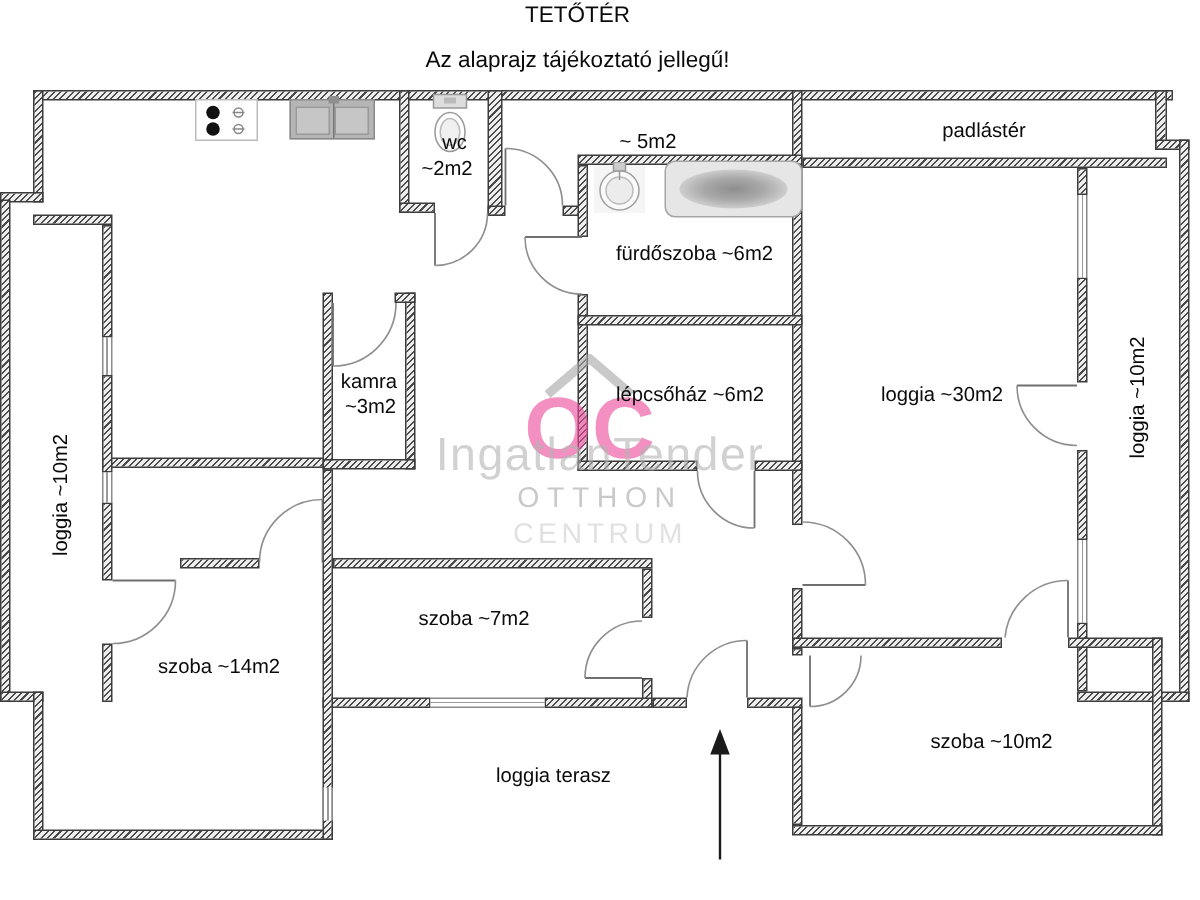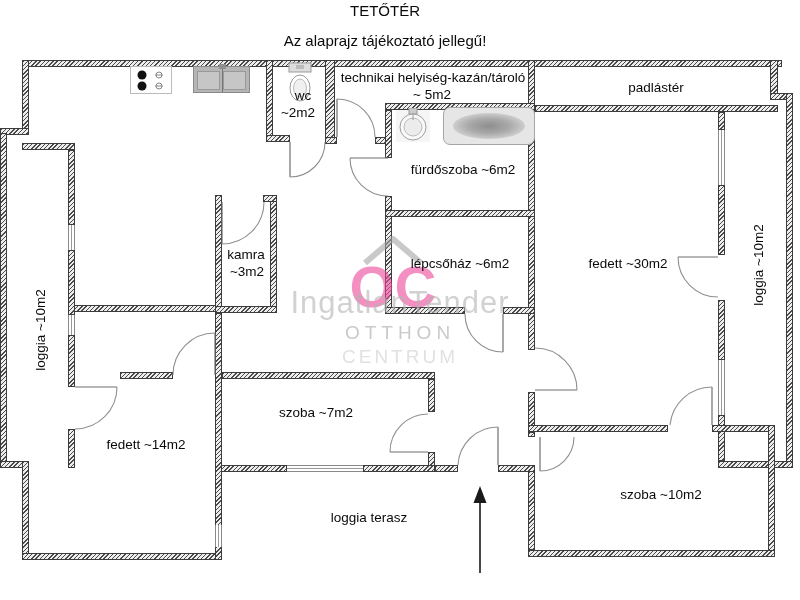--- a/index.html
+++ b/index.html
@@ -209,27 +209,26 @@
     <div class="wm-brand">IngatlanTender</div>
     <div class="wm-otthon">OTTHON</div>
     <div class="wm-centrum">CENTRUM</div>
   </div>
 
   <div class="lbl big" style="left:385px;top:11px">TETŐTÉR</div>
   <div class="lbl big" style="left:385px;top:41px">Az alaprajz tájékoztató jellegű!</div>
 
   <div class="lbl" style="left:303px;top:96px">wc</div>
   <div class="lbl" style="left:298px;top:113px">~2m2</div>
-  <div class="lbl" style="left:433px;top:78px">technikai helyiség-kazán/tároló</div>
   <div class="lbl" style="left:432px;top:95px">~ 5m2</div>
   <div class="lbl" style="left:656px;top:88px">padlástér</div>
   <div class="lbl" style="left:463px;top:170px">fürdőszoba ~6m2</div>
   <div class="lbl" style="left:246px;top:255px">kamra</div>
   <div class="lbl" style="left:247px;top:272px">~3m2</div>
   <div class="lbl" style="left:460px;top:264px">lépcsőház ~6m2</div>
-  <div class="lbl" style="left:628px;top:264px">fedett ~30m2</div>
+  <div class="lbl" style="left:628px;top:264px">loggia ~30m2</div>
   <div class="vlbl" style="left:40px;top:330px">loggia ~10m2</div>
   <div class="vlbl" style="left:758px;top:265px">loggia ~10m2</div>
-  <div class="lbl" style="left:146px;top:445px">fedett ~14m2</div>
+  <div class="lbl" style="left:146px;top:445px">szoba ~14m2</div>
   <div class="lbl" style="left:316px;top:413px">szoba ~7m2</div>
   <div class="lbl" style="left:661px;top:495px">szoba ~10m2</div>
   <div class="lbl" style="left:369px;top:518px">loggia terasz</div>
 </div>
 
 </body></html>

